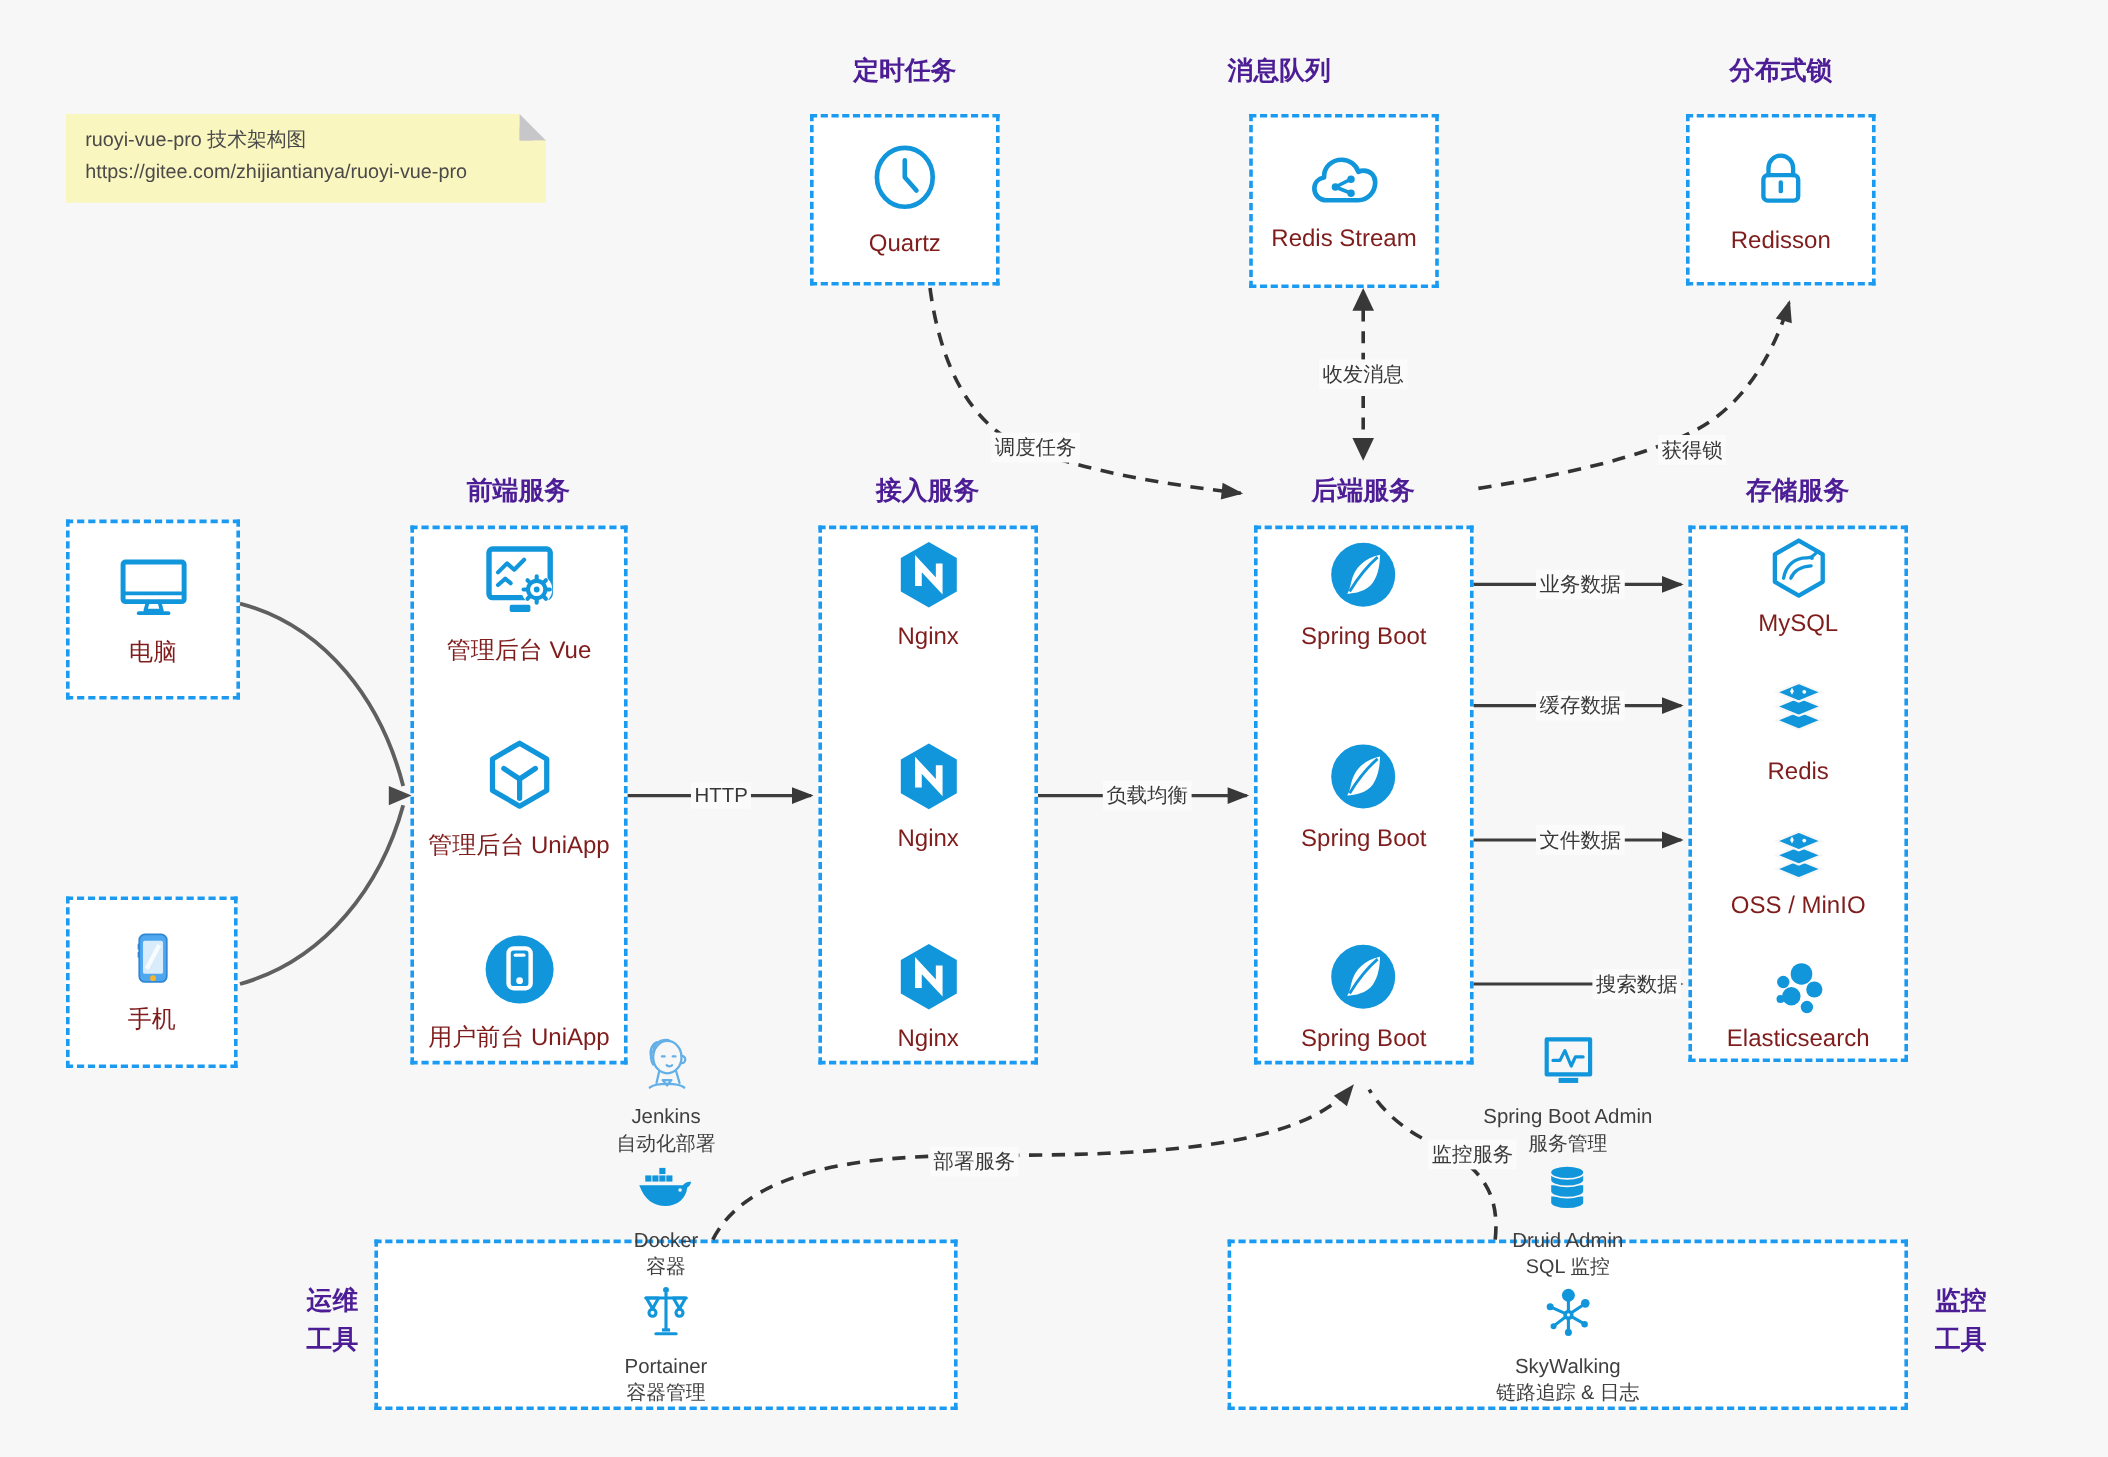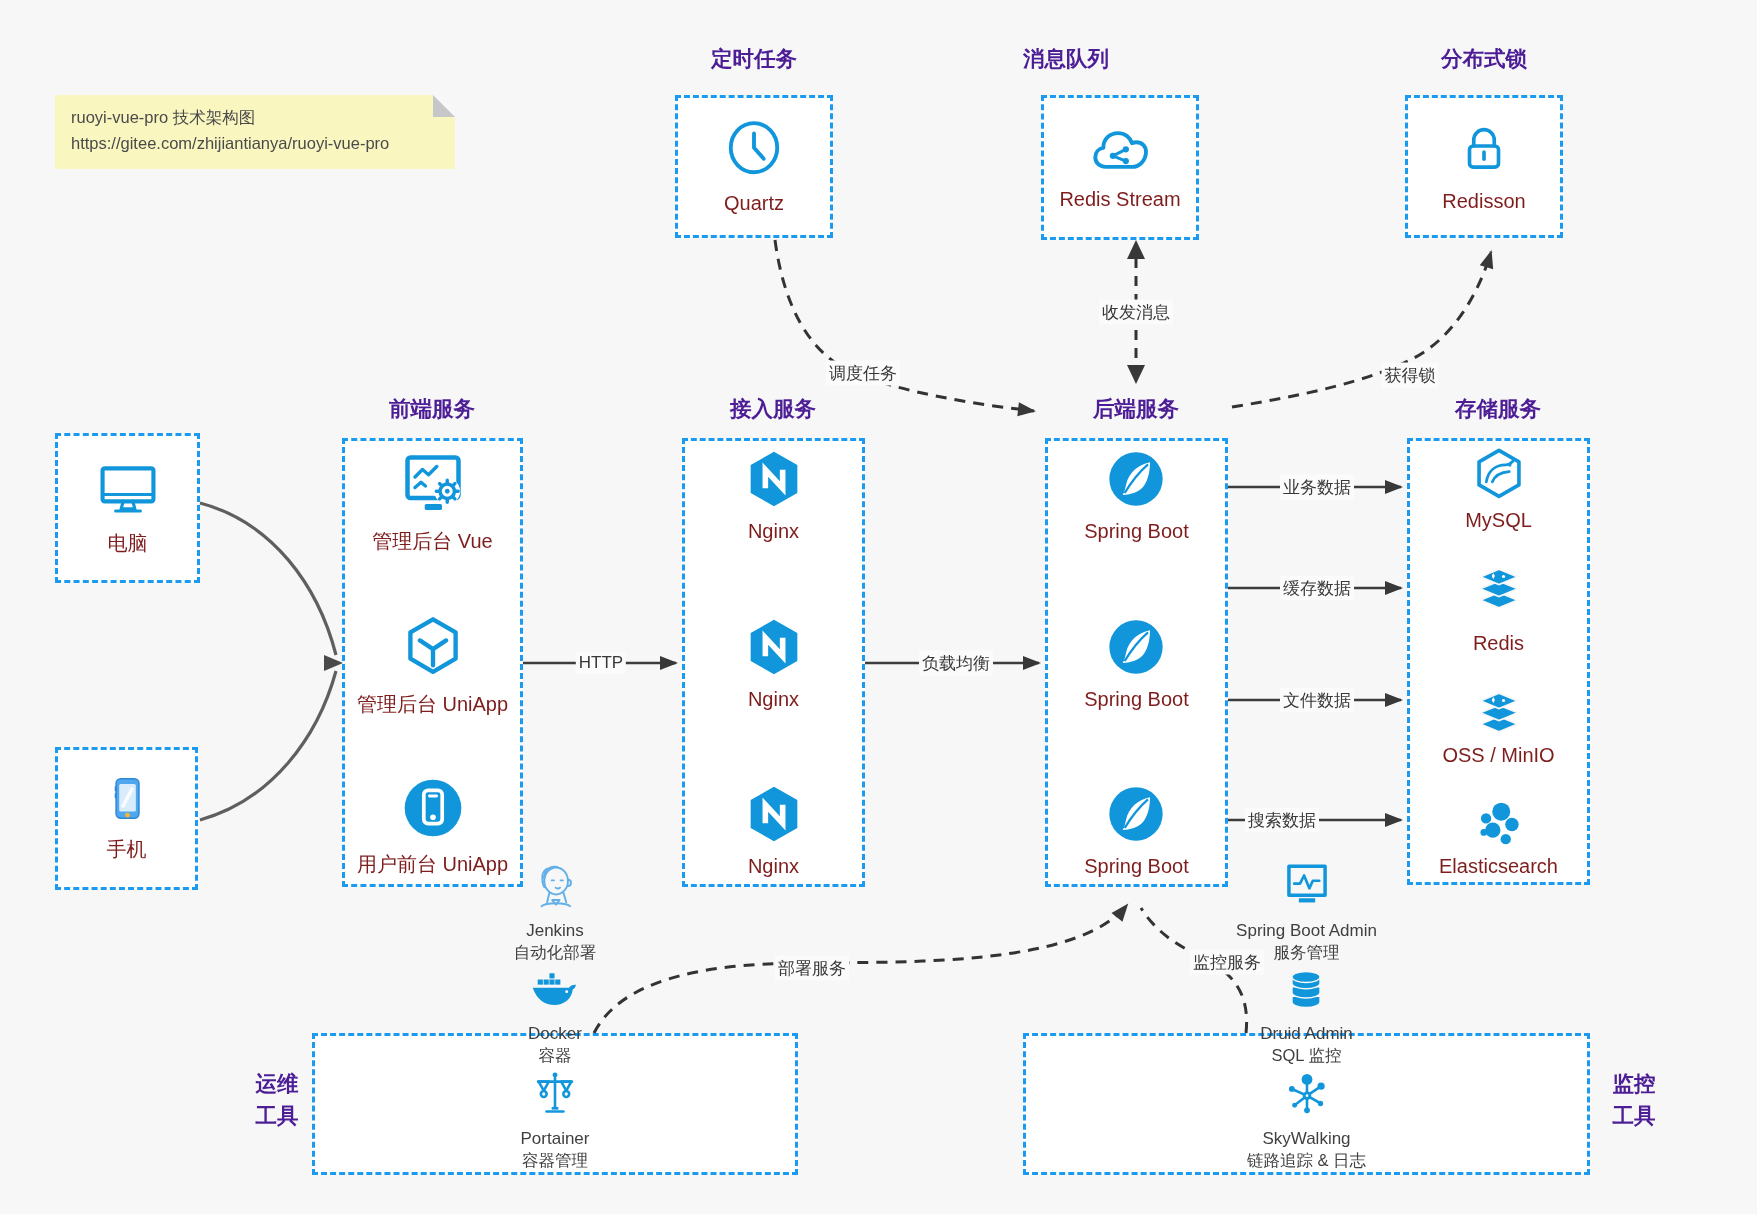--- a/index.html
+++ b/index.html
@@ -389,20 +389,20 @@
       <div class="bname">SkyWalking</div>
       <div class="bdesc">链路追踪 &amp; 日志</div>
     </div>
   </div>
 
   <span class="elabel" style="left:601px;top:663px">HTTP</span>
   <span class="elabel" style="left:956px;top:663px">负载均衡</span>
   <span class="elabel" style="left:1317px;top:487px">业务数据</span>
   <span class="elabel" style="left:1317px;top:588px">缓存数据</span>
   <span class="elabel" style="left:1317px;top:700px">文件数据</span>
-  <span class="elabel" style="left:1282px;top:820px">搜索数据</span>
+  <span class="elabel" style="left:1364px;top:820px">搜索数据</span>
   <span class="elabel" style="left:863px;top:373px">调度任务</span>
   <span class="elabel" style="left:1136px;top:312px">收发消息</span>
   <span class="elabel" style="left:1410px;top:375px">获得锁</span>
   <span class="elabel" style="left:812px;top:968px">部署服务</span>
   <span class="elabel" style="left:1227px;top:962px">监控服务</span>
 
 </div>
 
 </body></html>

